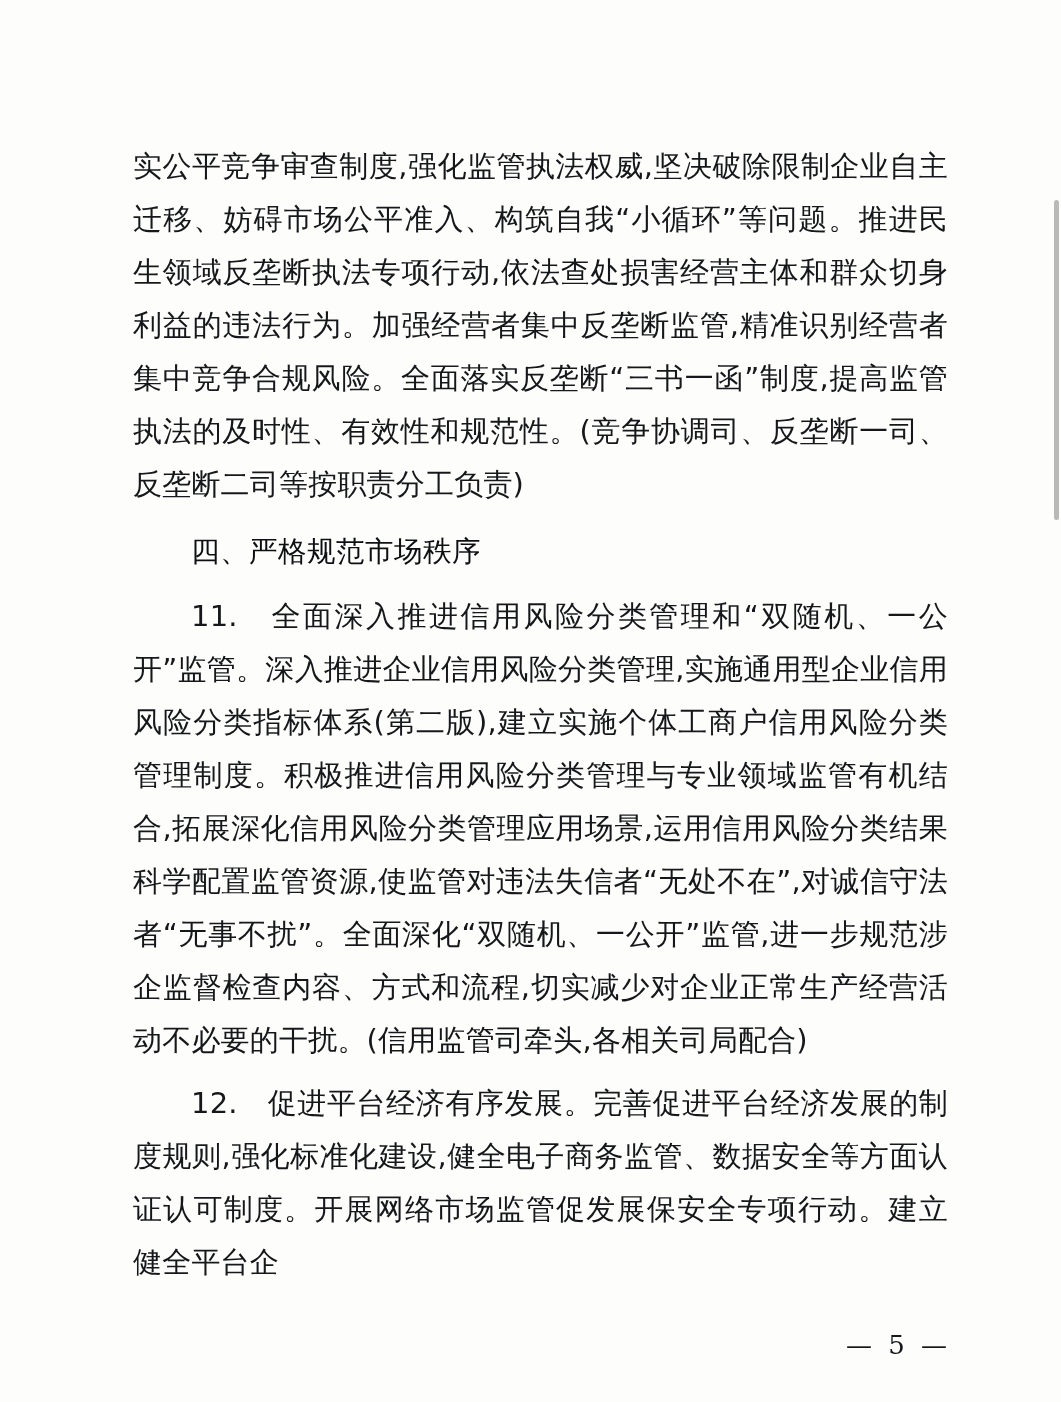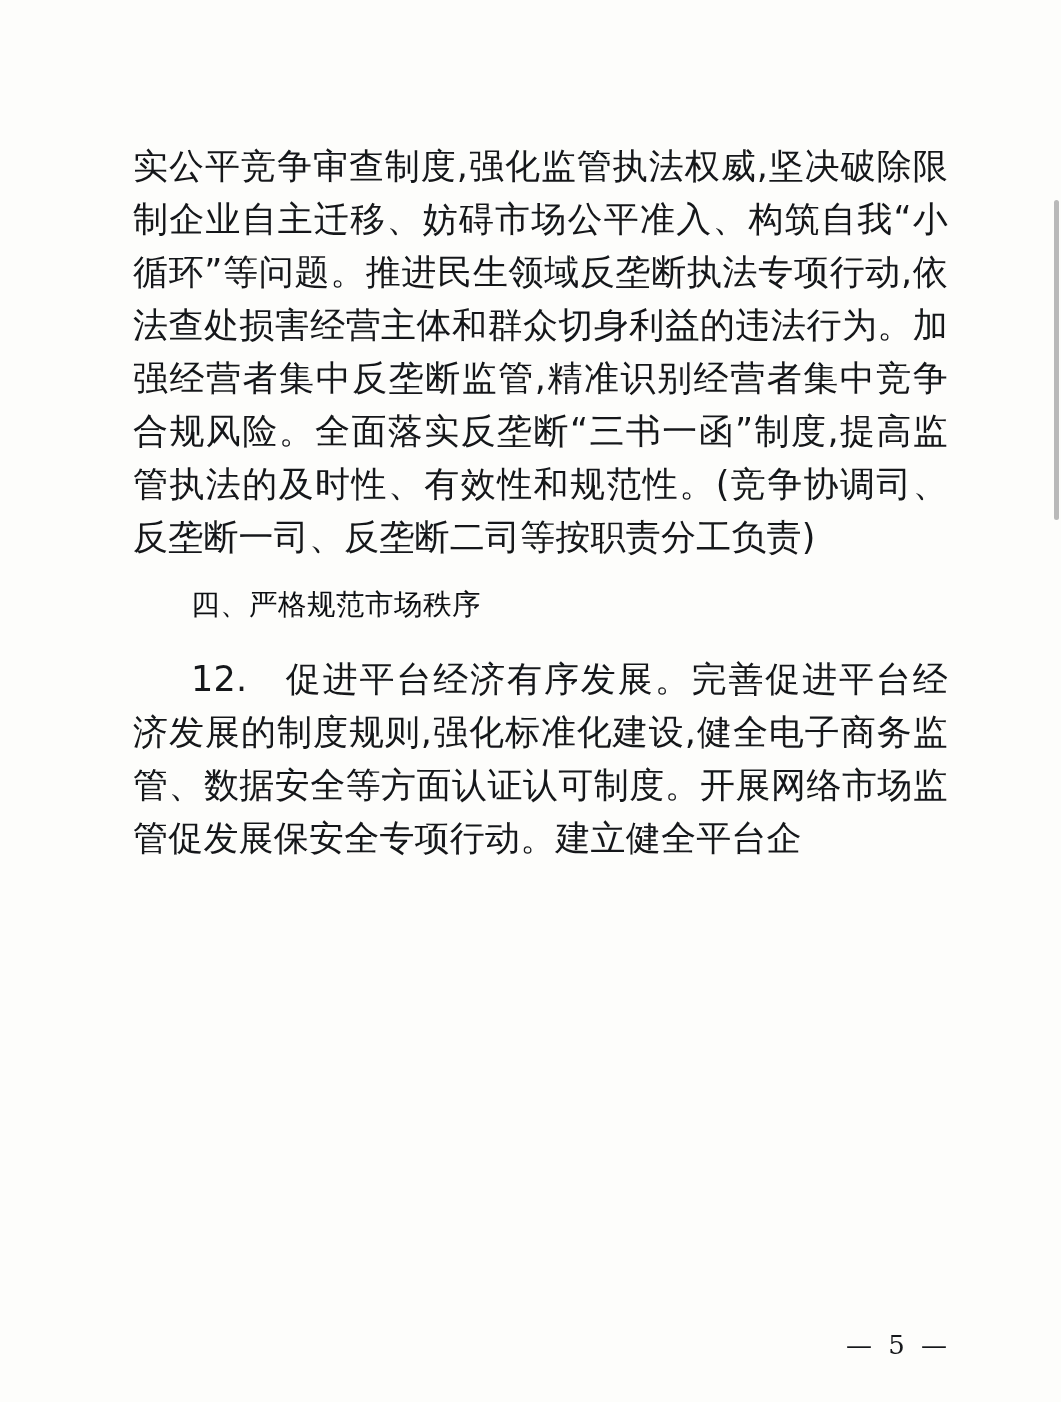--- a/index.html
+++ b/index.html
@@ -15,21 +15,21 @@
     overflow: hidden;
     font-family: "DejaVu Sans", "Liberation Sans", sans-serif;
   }
   .content {
     position: absolute;
     left: 133px;
     top: 140px;
     width: 815px;
   }
   .para {
-    font-size: 35px;
+    font-size: 29px;
     line-height: 53px;
     color: #15171a;
     text-align: justify;
     text-justify: inter-character;
     letter-spacing: 0.2px;
     margin: 0 0 0 0;
     font-weight: 400;
   }
   .para.indent {
     text-indent: 58px;
@@ -84,20 +84,21 @@
 
     <p class="para">实公平竞争审查制度,强化监管执法权威,坚决破除限制企业自主迁移、妨碍市场公平准入、构筑自我“小循环”等问题。推进民生领域反垄断执法专项行动,依法查处损害经营主体和群众切身利益的违法行为。加强经营者集中反垄断监管,精准识别经营者集中竞争合规风险。全面落实反垄断“三书一函”制度,提高监管执法的及时性、有效性和规范性。(竞争协调司、反垄断一司、反垄断二司等按职责分工负责)</p>
 
     <div class="gap-sm"></div>
 
     <h2 class="heading">四、严格规范市场秩序</h2>
 
 
     <div class="gap-md"></div>
 
+    <p class="para indent">11.　全面深入推进信用风险分类管理和“双随机、一公开”监管。深入推进企业信用风险分类管理,实施通用型企业信用风险分类指标体系(第二版),建立实施个体工商户信用风险分类管理制度。积极推进信用风险分类管理与专业领域监管有机结合,拓展深化信用风险分类管理应用场景,运用信用风险分类结果科学配置监管资源,使监管对违法失信者“无处不在”,对诚信守法者“无事不扰”。全面深化“双随机、一公开”监管,进一步规范涉企监督检查内容、方式和流程,切实减少对企业正常生产经营活动不必要的干扰。(信用监管司牵头,各相关司局配合)</p>
 
     <div class="gap-md"></div>
 
     <p class="para indent">12.　促进平台经济有序发展。完善促进平台经济发展的制度规则,强化标准化建设,健全电子商务监管、数据安全等方面认证认可制度。开展网络市场监管促发展保安全专项行动。建立健全平台企</p>
 
   </div>
 
   <div class="page-number num">— 5 —</div>
 
   <div class="scrollbar-track">

